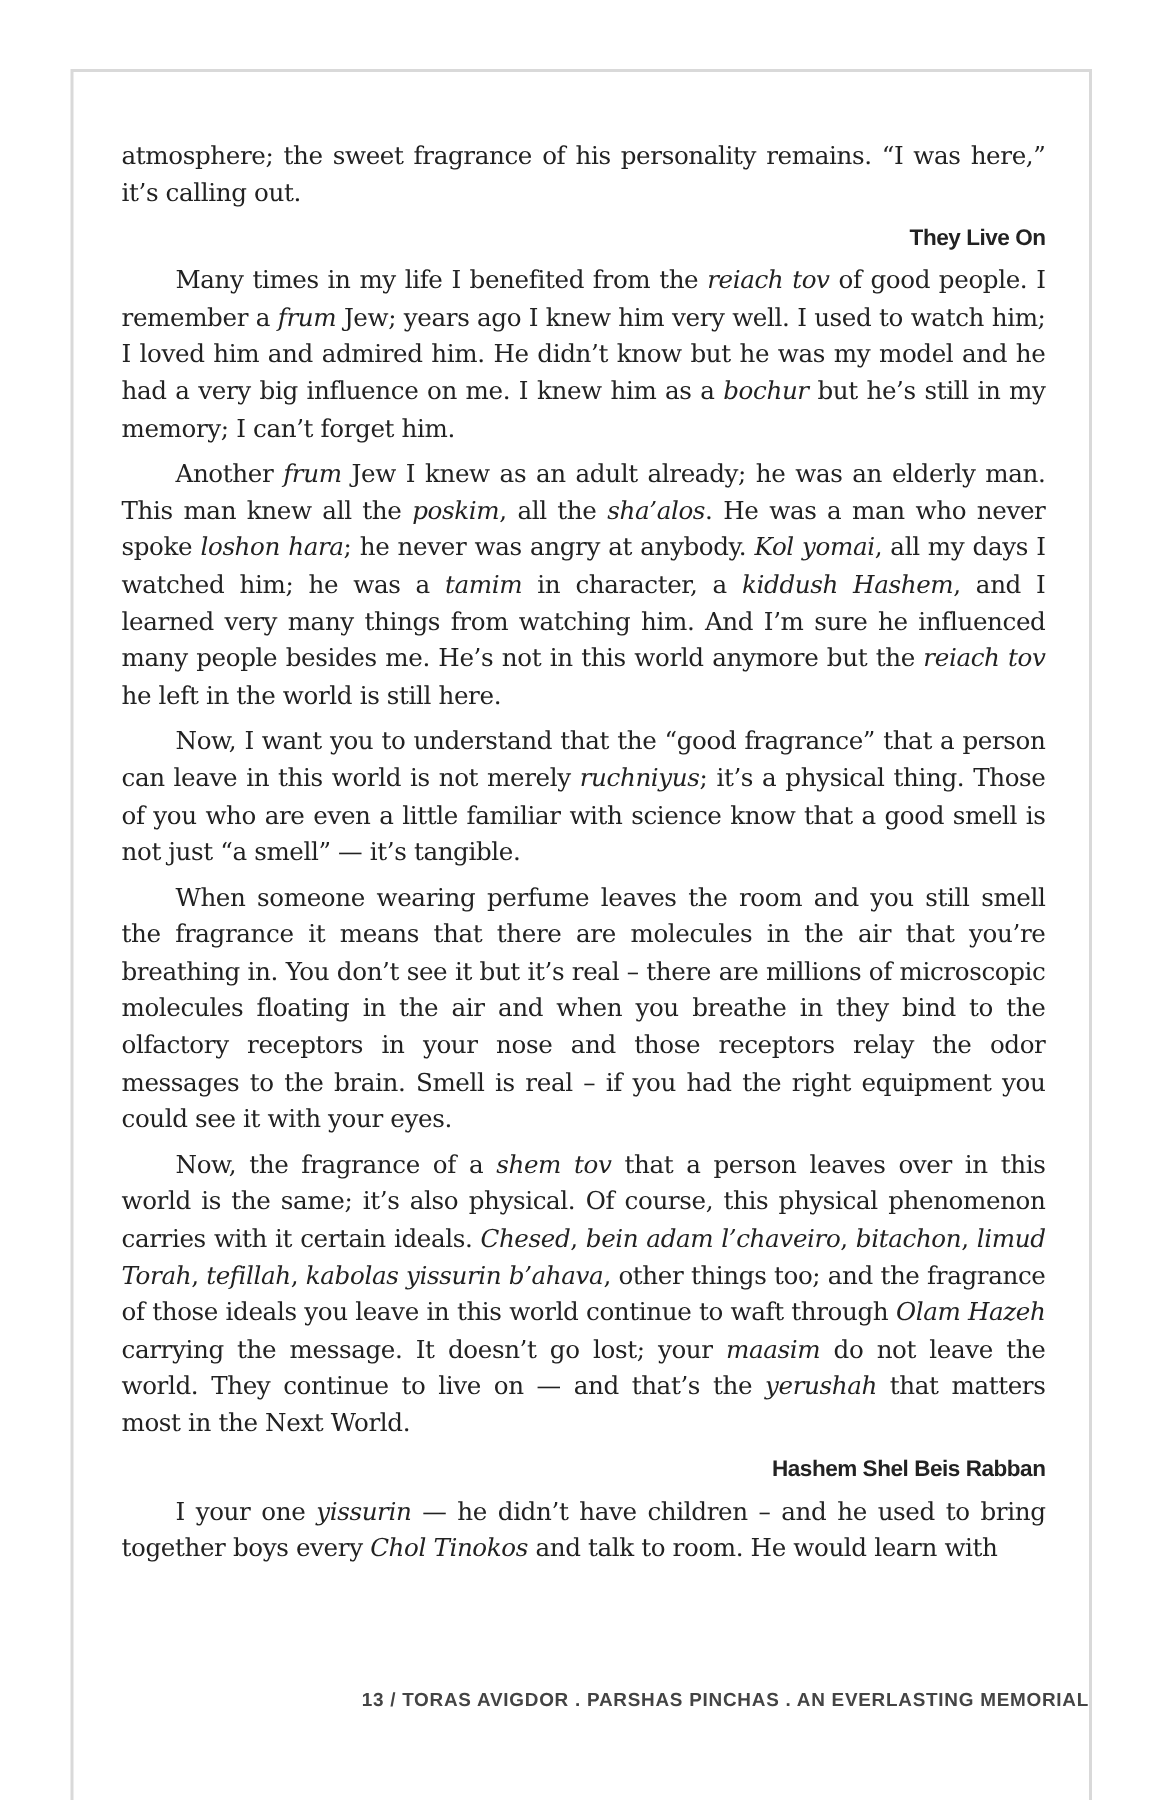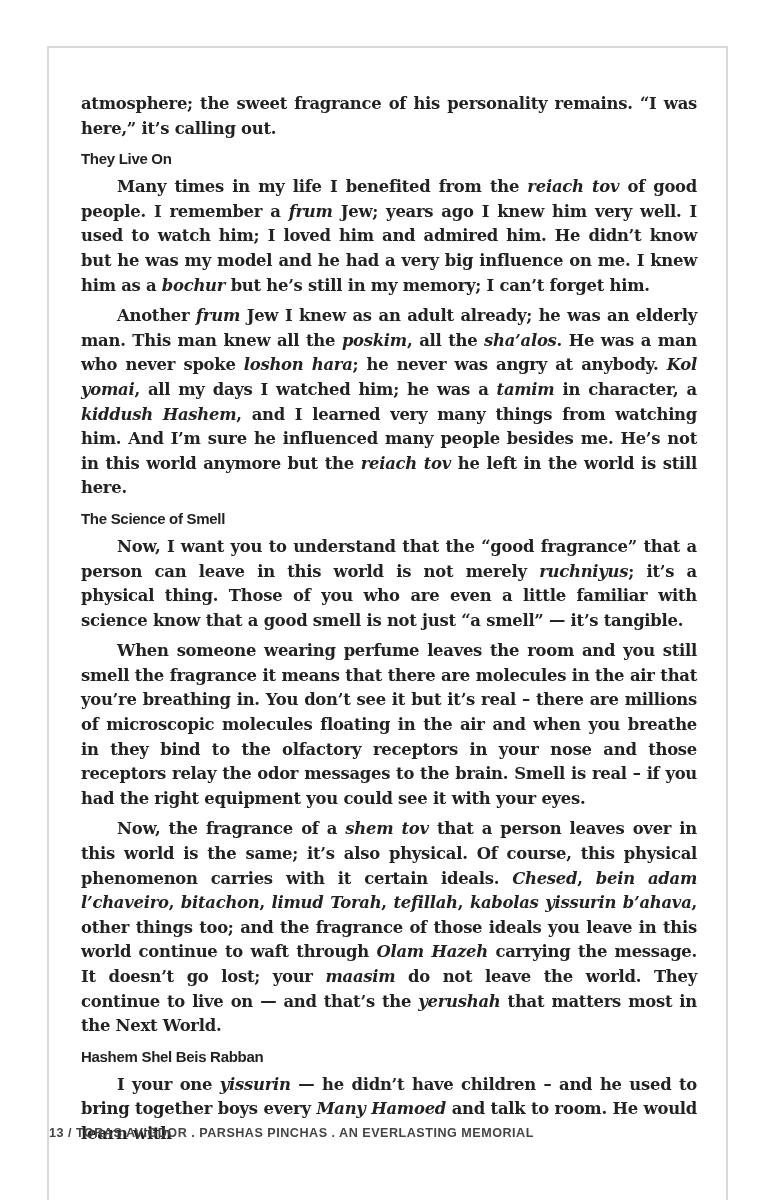--- a/index.html
+++ b/index.html
@@ -6,43 +6,42 @@
   body { width:776px; height:1200px; background:#ffffff; position:relative; overflow:hidden; }
   .page {
     position:absolute; left:47px; top:46px; width:681px; height:1170px;
     border:2px solid #d9d9d9; box-sizing:border-box; background:#fff;
   }
   .content {
     position:absolute; left:32px; top:44px; width:616px;
     font-family:"DejaVu Serif", serif; font-size:16.4px; line-height:24.6px; color:#222;
     letter-spacing:-0.25px;
   }
-  p { margin:0 0 6px 0; text-align:justify;font-weight:bold; }
+  p { margin:0 0 6px 0; text-align:justify; }
   p.indent { text-indent:36px; }
   .heading {
     font-family:"Liberation Sans", sans-serif; font-weight:bold; font-size:15px;
-    text-align:left; color:#222; margin:7px 0 5px 0; line-height:22px; letter-spacing:-0.3px;
+    text-align:right; color:#222; margin:7px 0 5px 0; line-height:22px; letter-spacing:-0.3px;
   }
   em { font-style:italic; }
   .footer {
-    position:absolute; left:0; width:100%; top:1078px; text-align:left;
+    position:absolute; left:0; width:100%; top:1078px; text-align:right;
     font-family:"Liberation Sans", sans-serif; font-weight:bold; font-size:12.6px;
     letter-spacing:0.5px; color:#444;
   }
 </style>
 </head>
 <body>
 
 <div class="page">
   <div class="content" id="content">
       <p><span>atmosphere; the sweet fragrance of his personality remains. “I was here,” it’s calling out.</span></p>
       <div class="heading">They Live On</div>
       <p class="indent"><span>Many times in my life I benefited from the </span><em>reiach tov</em><span> of good people. I remember a </span><em>frum</em><span> Jew; years ago I knew him very well. I used to watch him; I loved him and admired him. He didn’t know but he was my model and he had a very big influence on me. I knew him as a </span><em>bochur</em><span> but he’s still in my memory; I can’t forget him.</span></p>
       <p class="indent"><span>Another </span><em>frum</em><span> Jew I knew as an adult already; he was an elderly man. This man knew all the </span><em>poskim</em><span>, all the </span><em>sha’alos</em><span>. He was a man who never spoke </span><em>loshon hara</em><span>; he never was angry at anybody. </span><em>Kol yomai</em><span>, all my days I watched him; he was a </span><em>tamim</em><span> in character, a </span><em>kiddush Hashem</em><span>, and I learned very many things from watching him. And I’m sure he influenced many people besides me. He’s not in this world anymore but the </span><em>reiach tov</em><span> he left in the world is still here.</span></p>
-      <div class="heading">The Science of Smell</div>
       <p class="indent"><span>Now, I want you to understand that the “good fragrance” that a person can leave in this world is not merely </span><em>ruchniyus</em><span>; it’s a physical thing. Those of you who are even a little familiar with science know that a good smell is not just “a smell” — it’s tangible.</span></p>
       <p class="indent"><span>When someone wearing perfume leaves the room and you still smell the fragrance it means that there are molecules in the air that you’re breathing in. You don’t see it but it’s real – there are millions of microscopic molecules floating in the air and when you breathe in they bind to the olfactory receptors in your nose and those receptors relay the odor messages to the brain. Smell is real – if you had the right equipment you could see it with your eyes.</span></p>
       <p class="indent"><span>Now, the fragrance of a </span><em>shem tov</em><span> that a person leaves over in this world is the same; it’s also physical. Of course, this physical phenomenon carries with it certain ideals. </span><em>Chesed</em><span>, </span><em>bein adam l’chaveiro</em><span>, </span><em>bitachon</em><span>, </span><em>limud Torah</em><span>, </span><em>tefillah</em><span>, </span><em>kabolas yissurin b’ahava</em><span>, other things too; and the fragrance of those ideals you leave in this world continue to waft through </span><em>Olam Hazeh</em><span> carrying the message. It doesn’t go lost; your </span><em>maasim</em><span> do not leave the world. They continue to live on — and that’s the </span><em>yerushah</em><span> that matters most in the Next World.</span></p>
       <div class="heading">Hashem Shel Beis Rabban</div>
-      <p class="indent"><span>I your one </span><em>yissurin</em><span> — he didn’t have children – and he used to bring together boys every </span><em>Many Hamoed</em><span> and talk to room. He would learn with</span></p>
+      <p class="indent"><span>I your one </span><em>yissurin</em><span> — he didn’t have children – and he used to bring together boys every </span><em>Chol Tinokos</em><span> and talk to room. He would learn with</span></p>
     </div>
   <div class="footer">13 / TORAS AVIGDOR . PARSHAS PINCHAS . AN EVERLASTING MEMORIAL</div>
 </div>
 
 </body></html>

